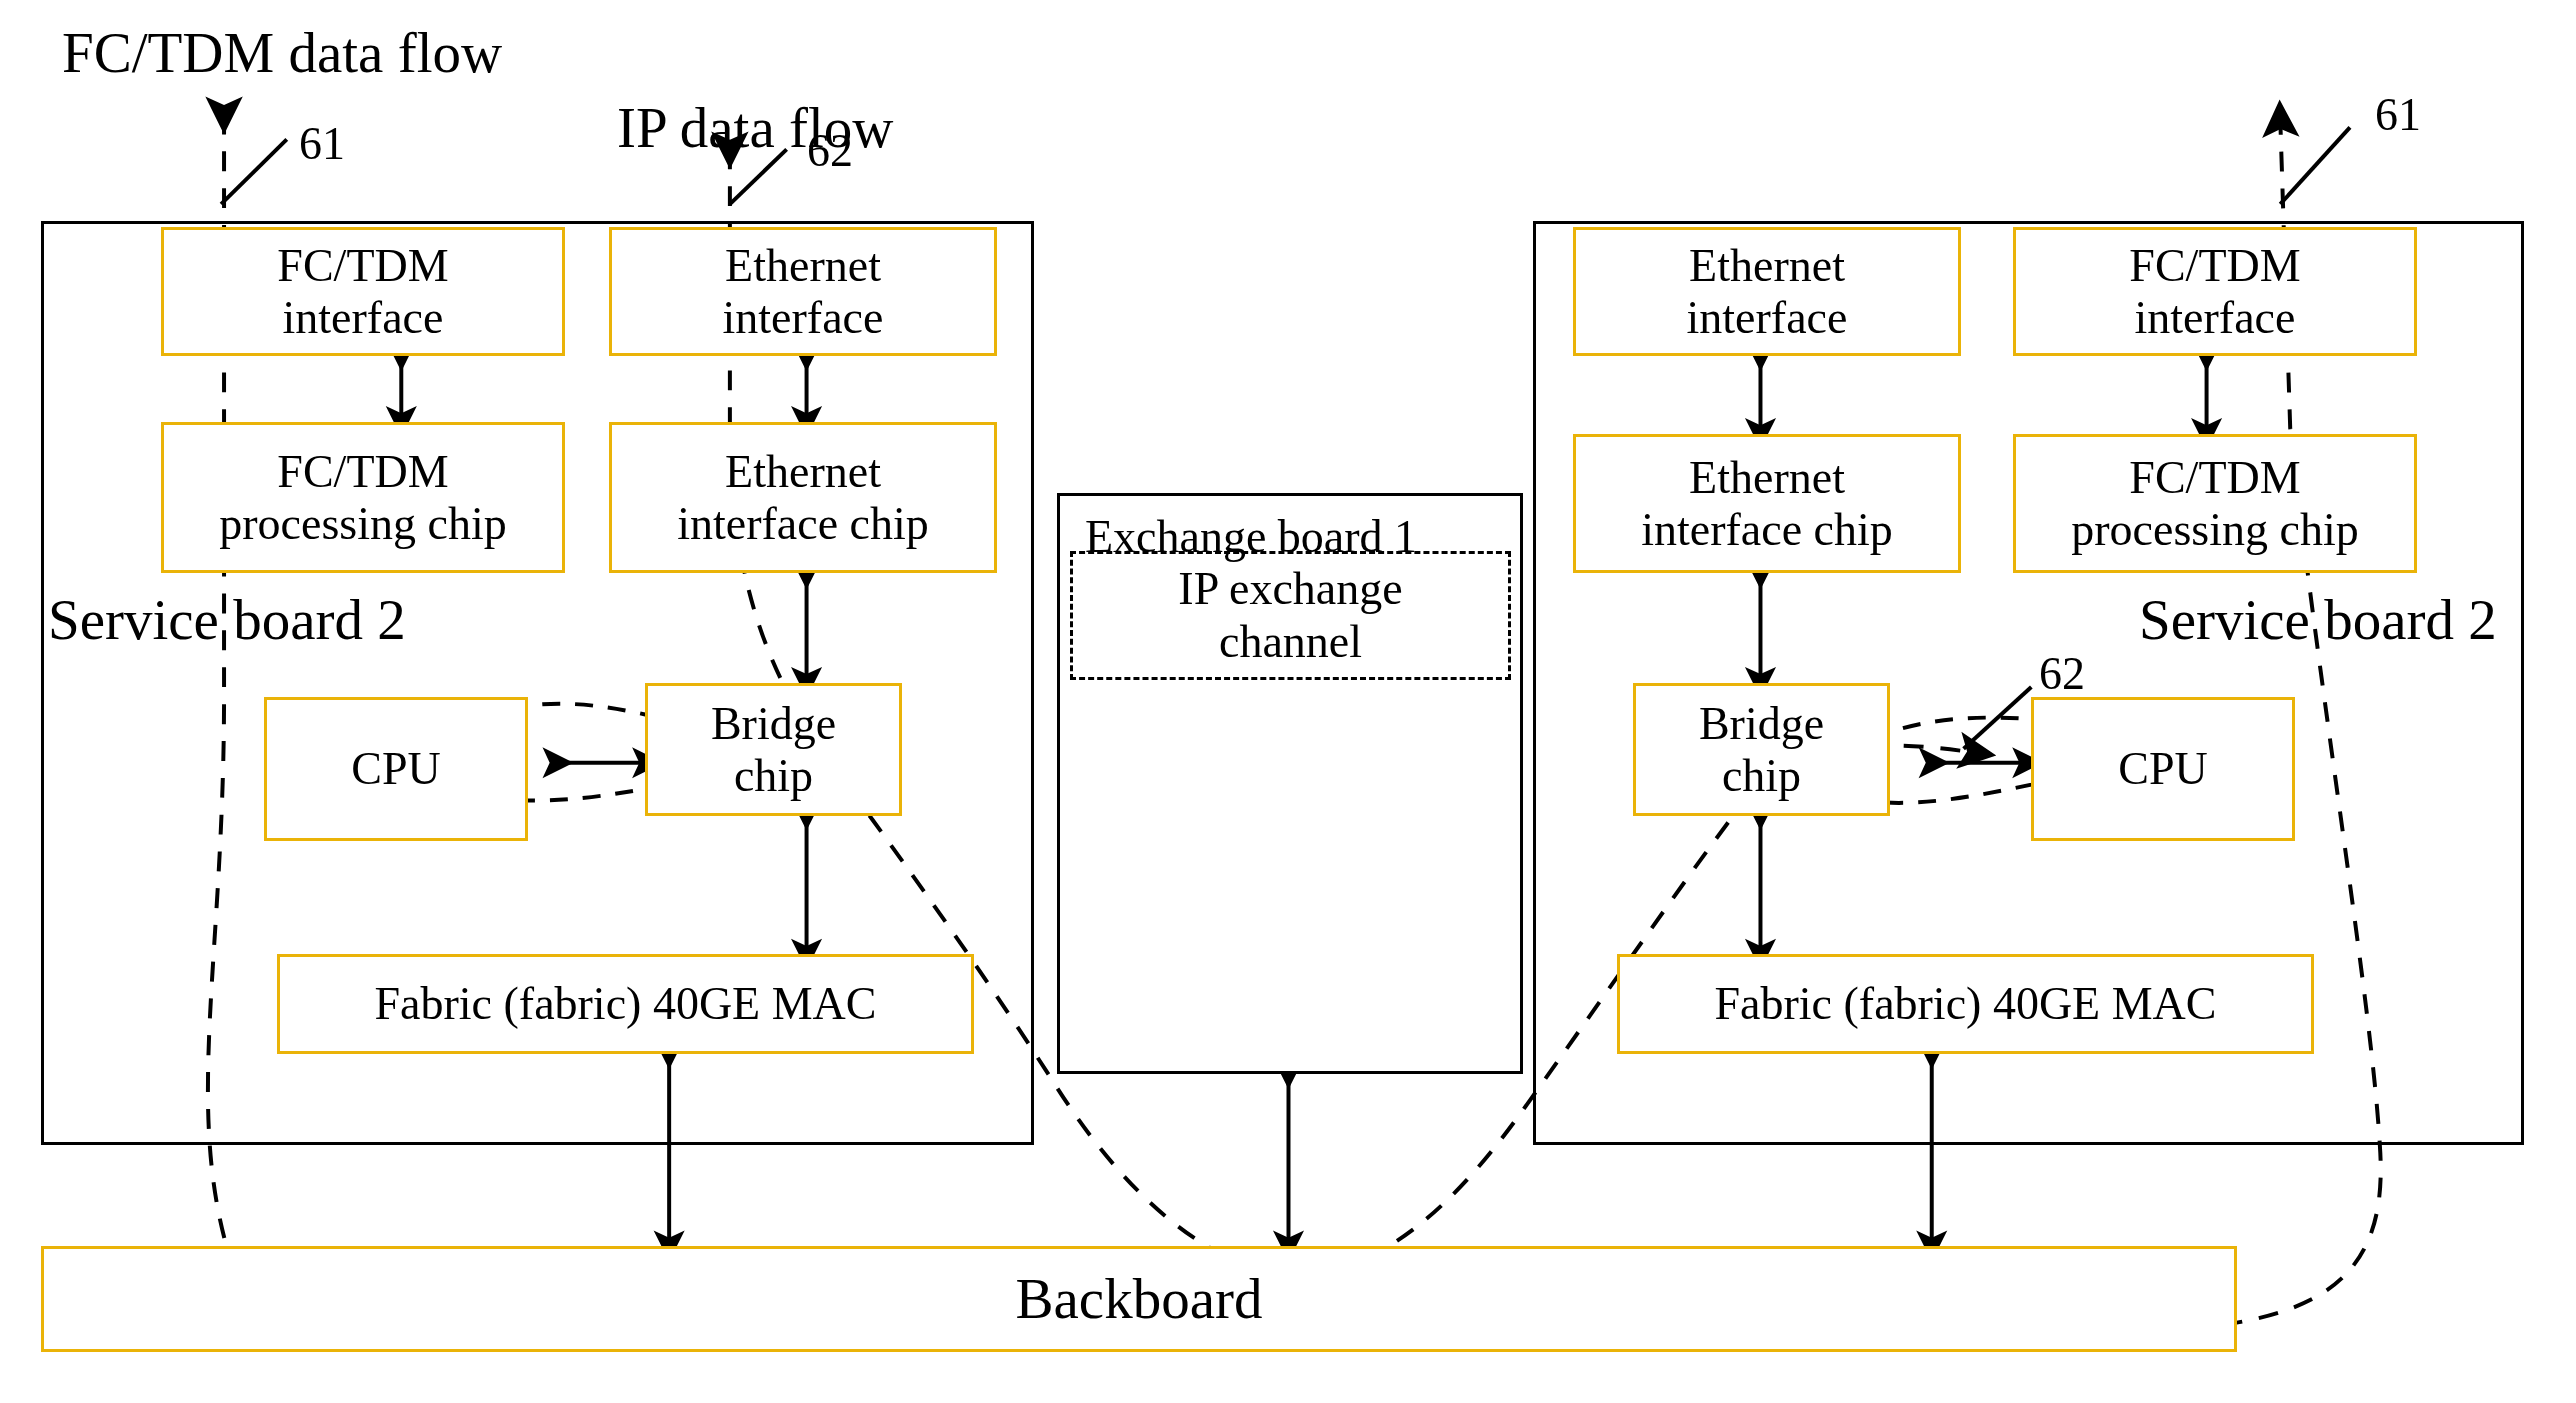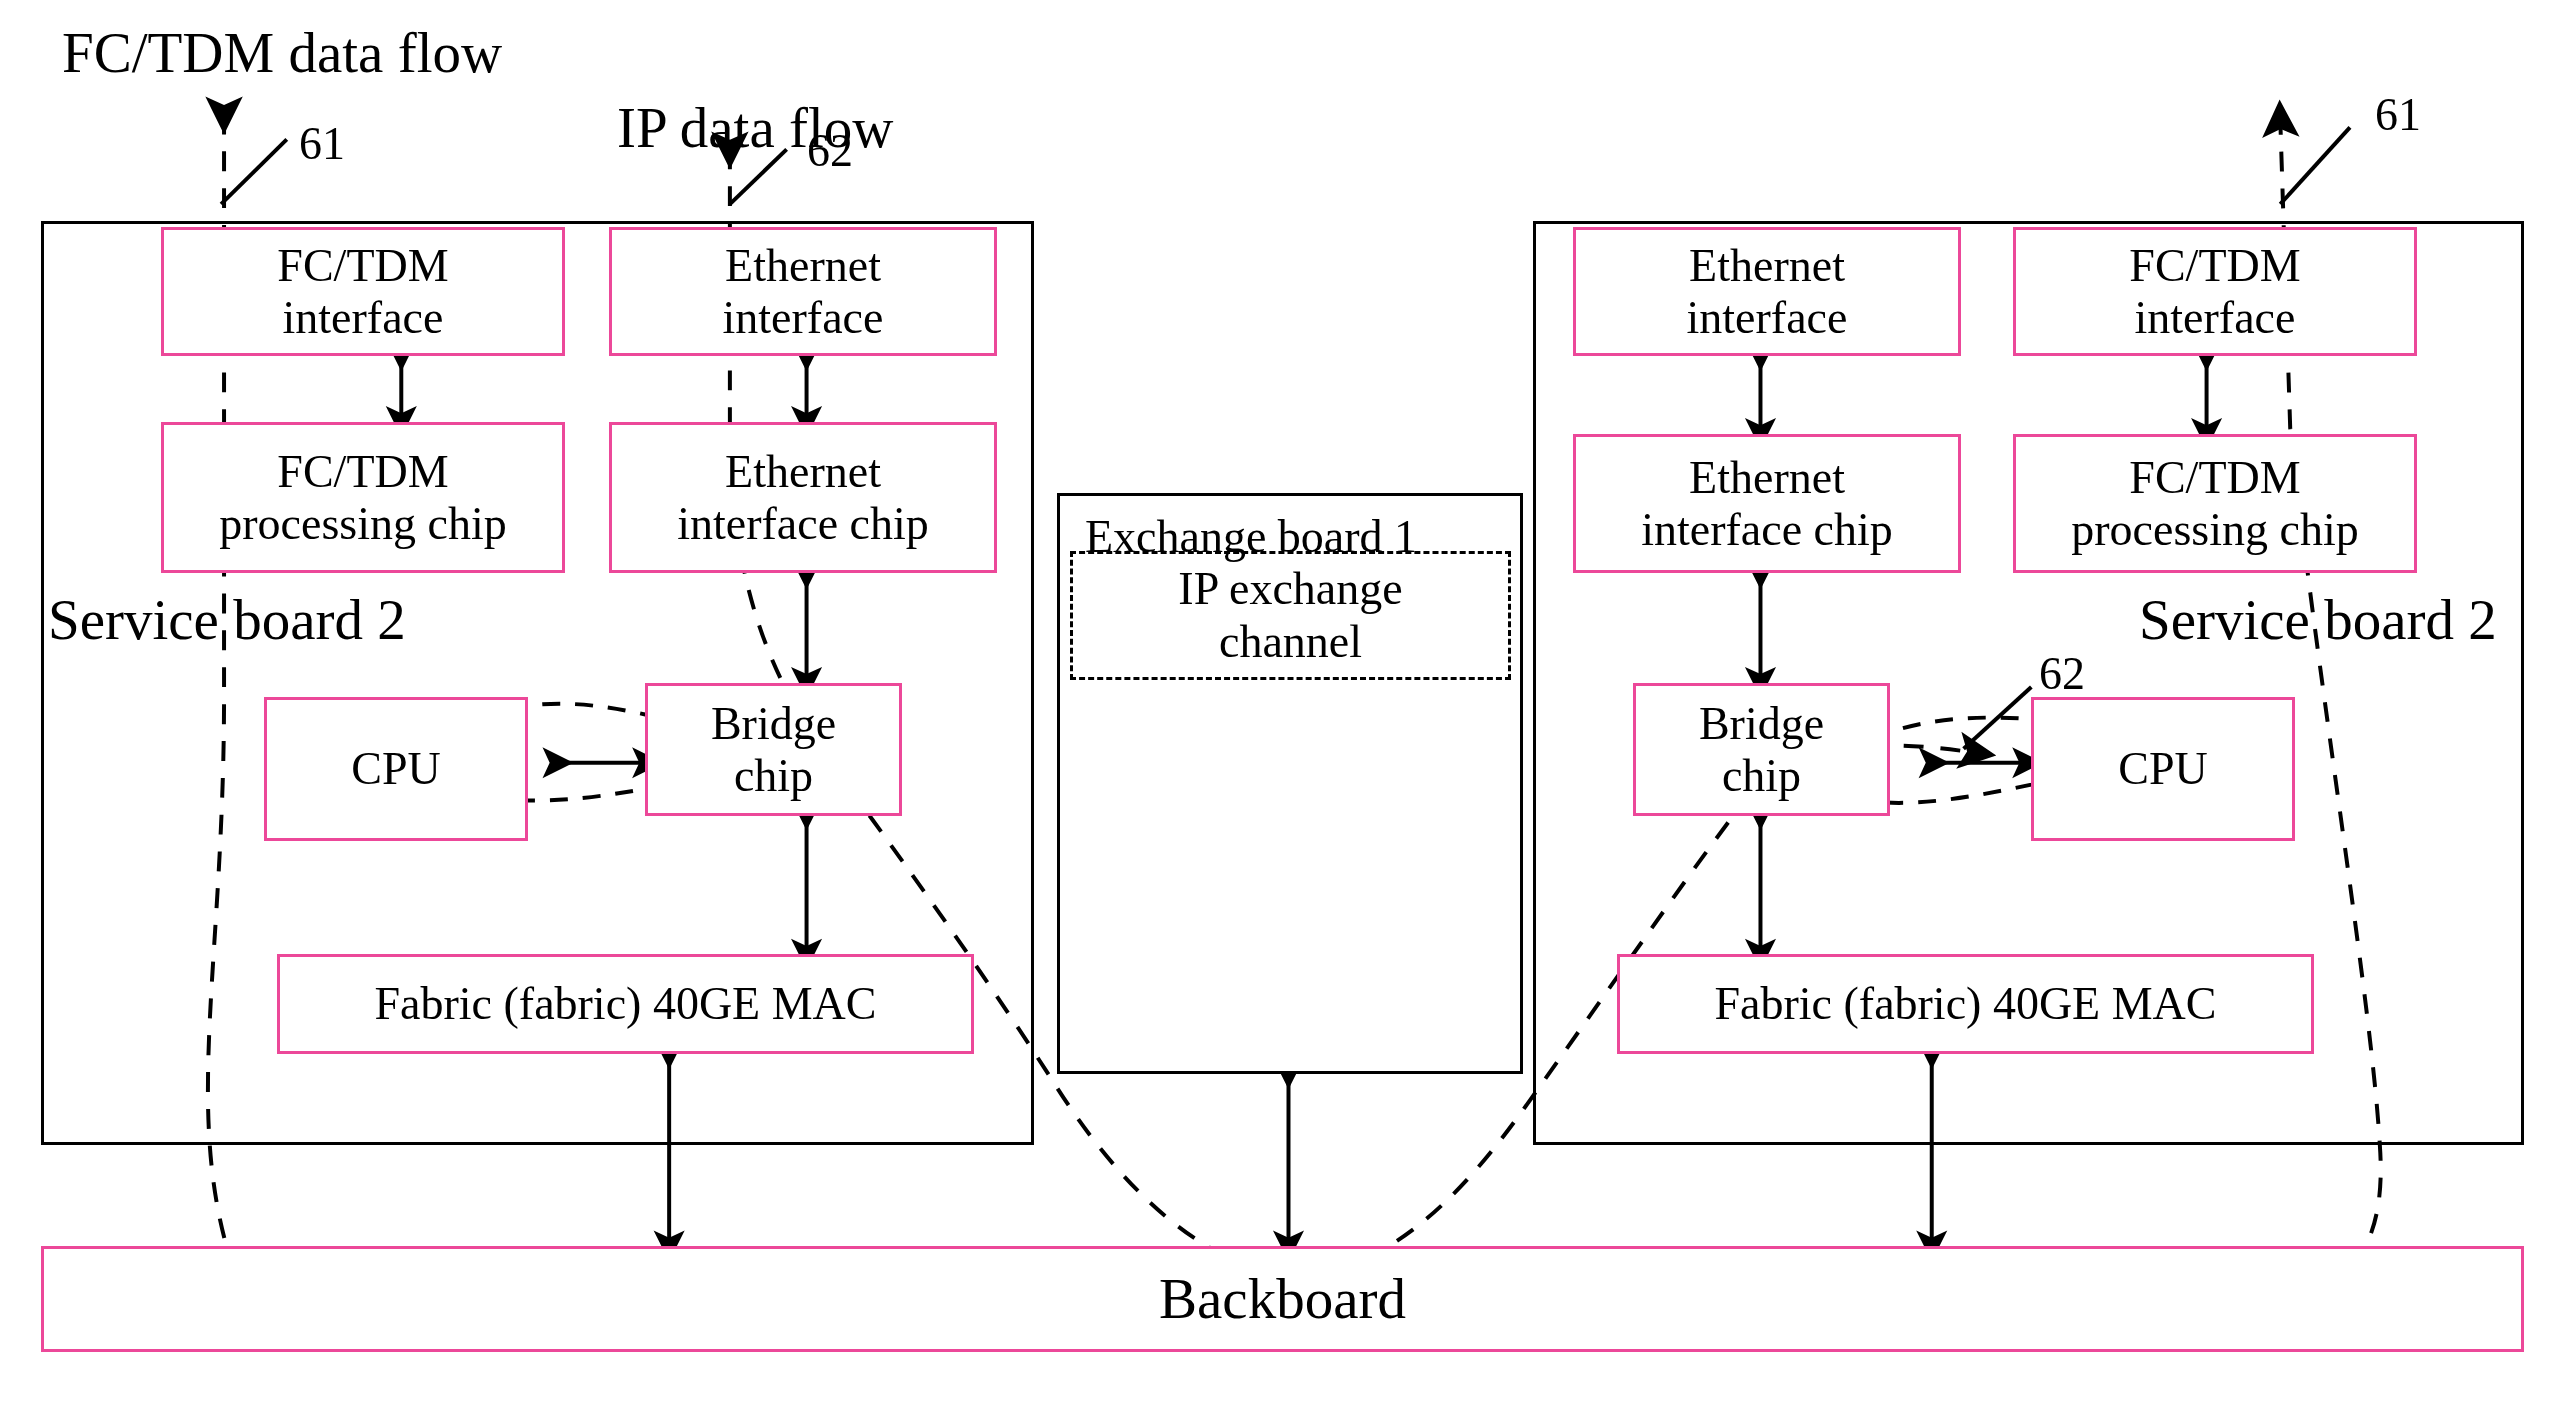--- a/index.html
+++ b/index.html
@@ -32,21 +32,21 @@
     display: flex;
     align-items: center;
     justify-content: center;
     text-align: center;
     line-height: 1.12;
     z-index: 3;
   }
   .box-inner {
     position: absolute;
     box-sizing: border-box;
-    border: 3px solid #ec4899;
+    border: 3px solid #eab308;
     background: #ffffff;
     display: flex;
     align-items: center;
     justify-content: center;
     text-align: center;
     line-height: 1.12;
     z-index: 4;
   }
   .dashbox {
     position: absolute;
@@ -220,21 +220,21 @@
   </div>
 
   <div class="box-inner t46" style="left:2031px; top:697px; width:264px; height:144px;">
     <span>CPU</span>
   </div>
 
   <div class="box-inner t46" style="left:1617px; top:954px; width:697px; height:100px;">
     <span>Fabric (fabric) 40GE MAC</span>
   </div>
 
-  <div class="box-inner t48" style="left:41px; top:1246px; width:2483px; height:106px; z-index:2;">
+  <div class="box-inner t48" style="left:41px; top:1246px; width:2196px; height:106px; z-index:2;">
     <span>Backboard</span>
   </div>
 
   <div class="free-label t48" style="left:62px; top:20px;">FC/TDM data flow</div>
 
   <div class="free-label t48" style="left:617px; top:95px;">IP data flow</div>
 
   <div class="free-label num" style="left:299px; top:117px;">61</div>
 
   <div class="free-label num" style="left:807px; top:124px;">62</div>

